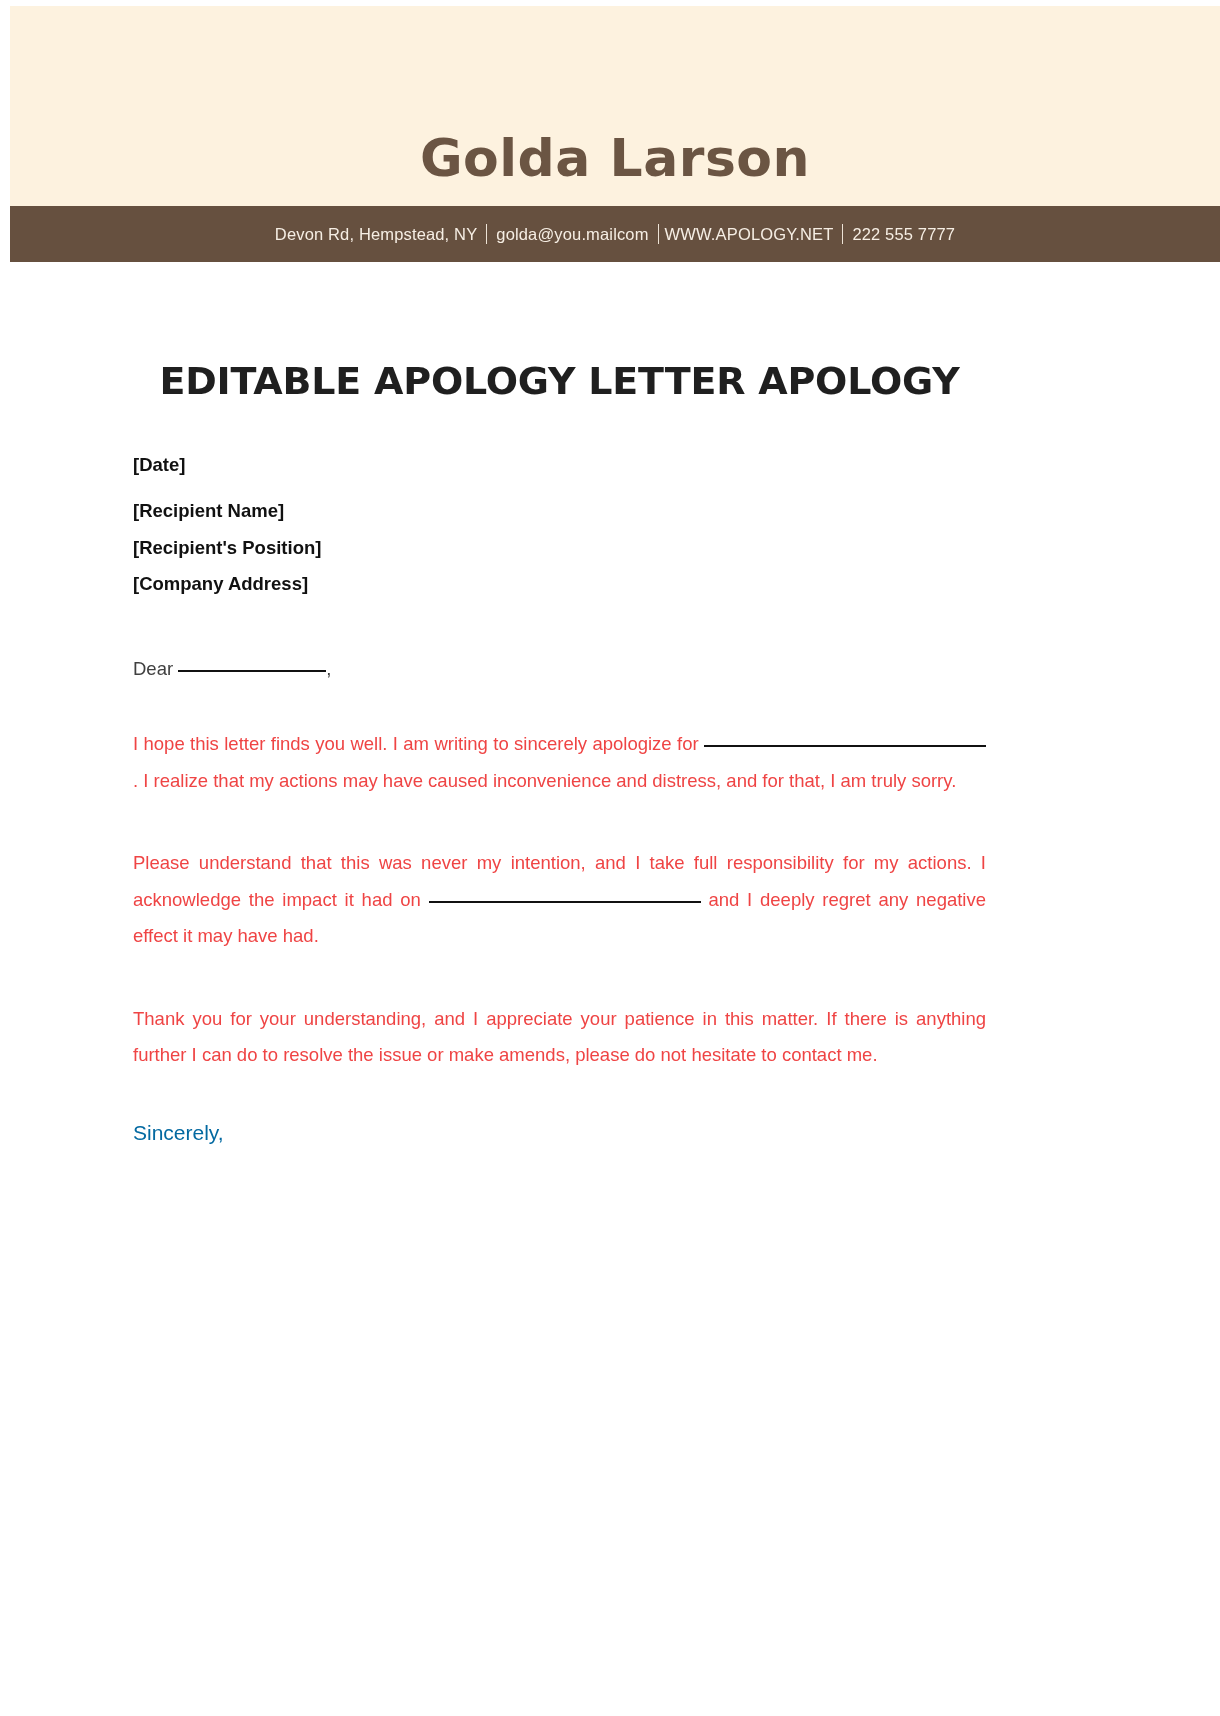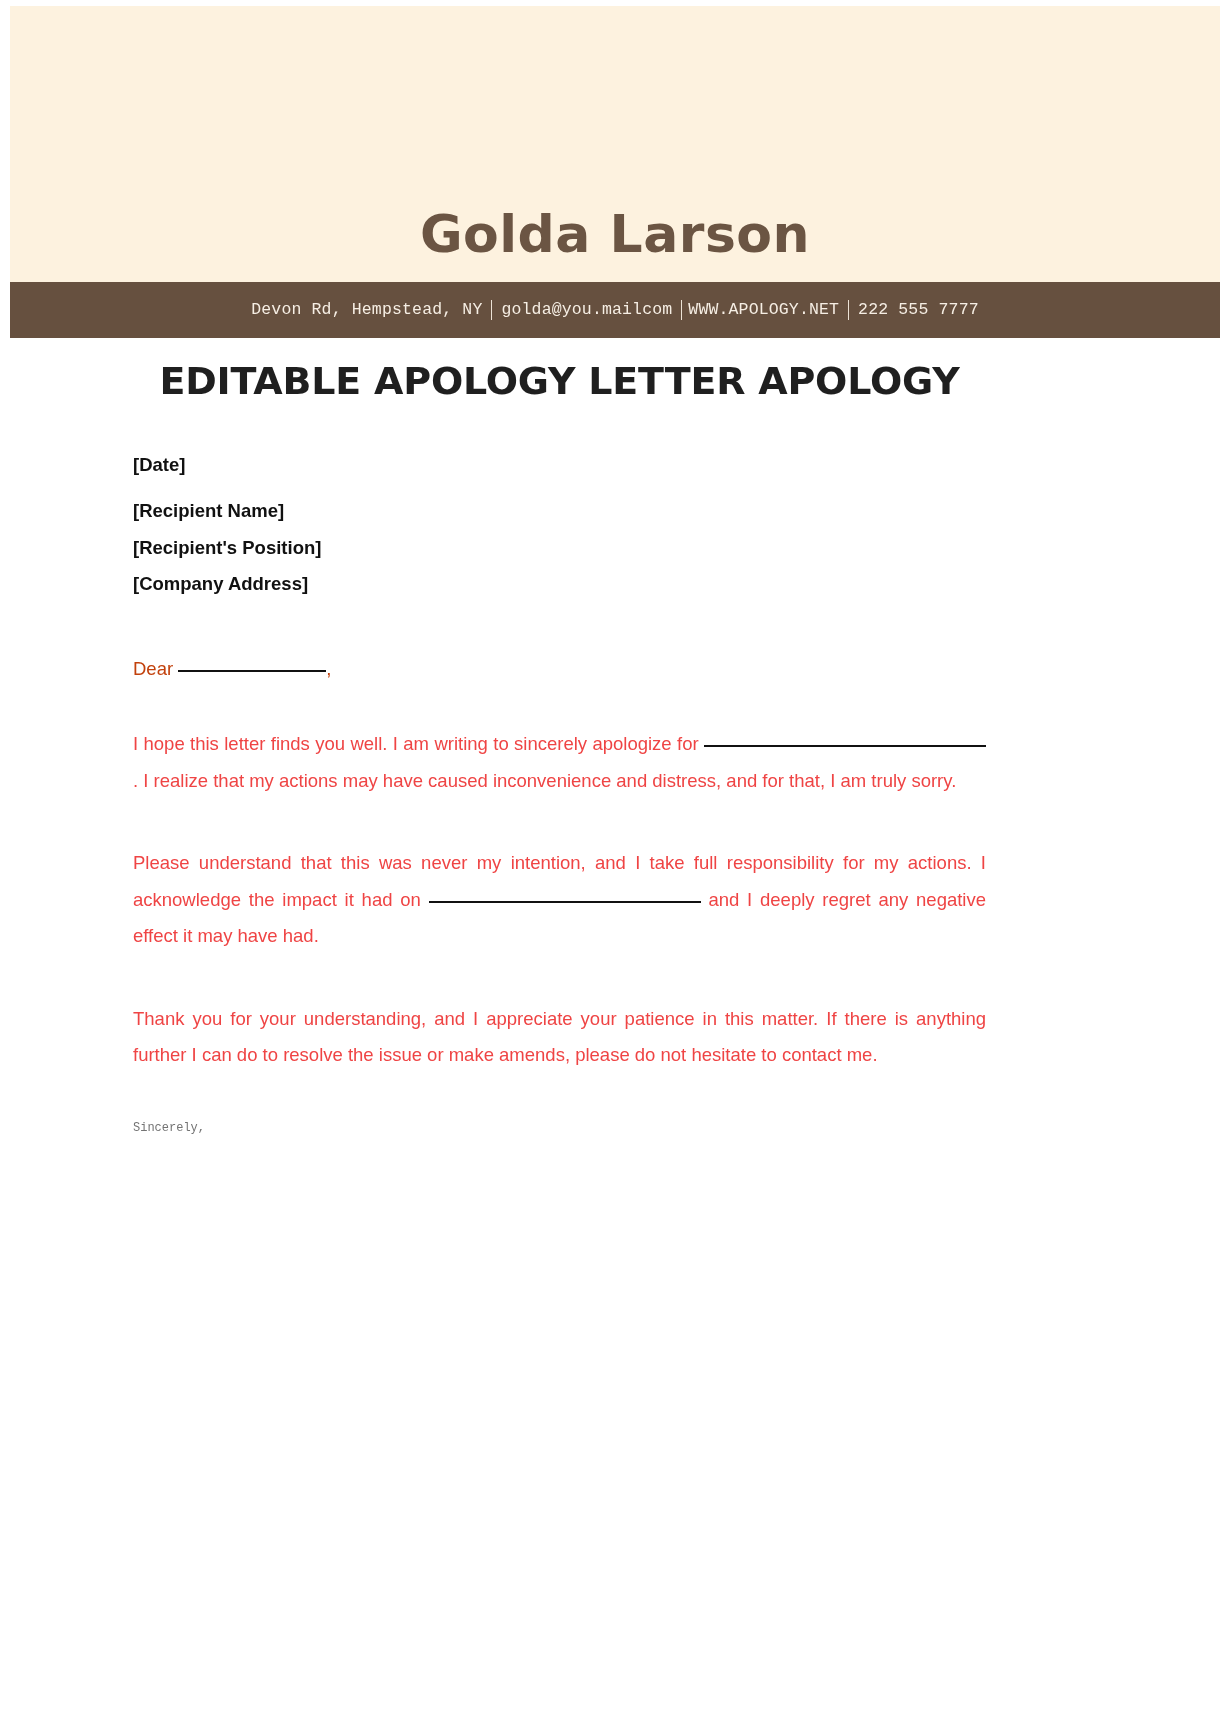--- a/index.html
+++ b/index.html
@@ -29,21 +29,21 @@
   .letterhead {
     position: absolute;
     left: 10px;
     top: 6px;
     right: 0;
     width: 1210px;
   }
 
   .name-band {
     background: #FDF2DF;
-    height: 276px;
+    height: 200px;
     position: relative;
   }
 
   .sender-name {
     position: absolute;
     left: 0;
     right: 0;
     bottom: 22px;
     text-align: center;
     font-family: "DejaVu Sans", sans-serif;
@@ -57,25 +57,25 @@
   .contact-band {
     background: #66503F;
     height: 56px;
     display: flex;
     align-items: center;
     justify-content: center;
   }
 
   .contact-row {
     display: flex;
-    align-items: flex-start;
+    align-items: flex-end;
     color: #F6EEE4;
     font-size: 16.5px;
     letter-spacing: 0.15px;
-    font-family: Liberation Mono, monospace;
+    font-family: Liberation Sans, sans-serif;
     white-space: nowrap;
   }
   .contact-item { padding: 0 0; }
   .contact-sep {
     display: inline-block;
     width: 1px;
     height: 20px;
     background: #EDE3D6;
     margin: 0 9px;
     flex: 0 0 auto;
@@ -112,21 +112,21 @@
     line-height: 1;
     margin-bottom: 18px;
     font-family: "Liberation Sans", sans-serif;
   }
   .recipient-line.date { margin-bottom: 28px; }
   .recipient-line:last-child { margin-bottom: 0; }
 
   .salutation {
     margin-top: 66px;
     font-size: 18.5px;
-    color: #c2410c;
+    color: #404040;
     line-height: 1;
     font-family: "Liberation Sans", sans-serif;
   }
 
   .blank-inline {
     display: inline-block;
     border-bottom: 2px solid #111111;
     vertical-align: baseline;
     position: relative;
     top: -3px;
@@ -143,24 +143,24 @@
     margin: 0;
     font-family: "Liberation Sans", sans-serif;
   }
   .para.p1 { margin-top: 48px; }
   .para.p2 { margin-top: 46px; }
   .para.p3 { margin-top: 46px; }
   .para.p4 { margin-top: 46px; }
 
   .closing {
     margin-top: 48px;
-    font-size: 12px;
-    color: #737373;
-    line-height: 1;
-    font-family: Liberation Mono, monospace;
+    font-size: 21px;
+    color: #0369a1;
+    line-height: 1;
+    font-family: Liberation Sans, sans-serif;
   }
 </style>
 </head>
 <body>
 
 <div class="page">
 
   <div class="letterhead">
 
     <div class="name-band">

